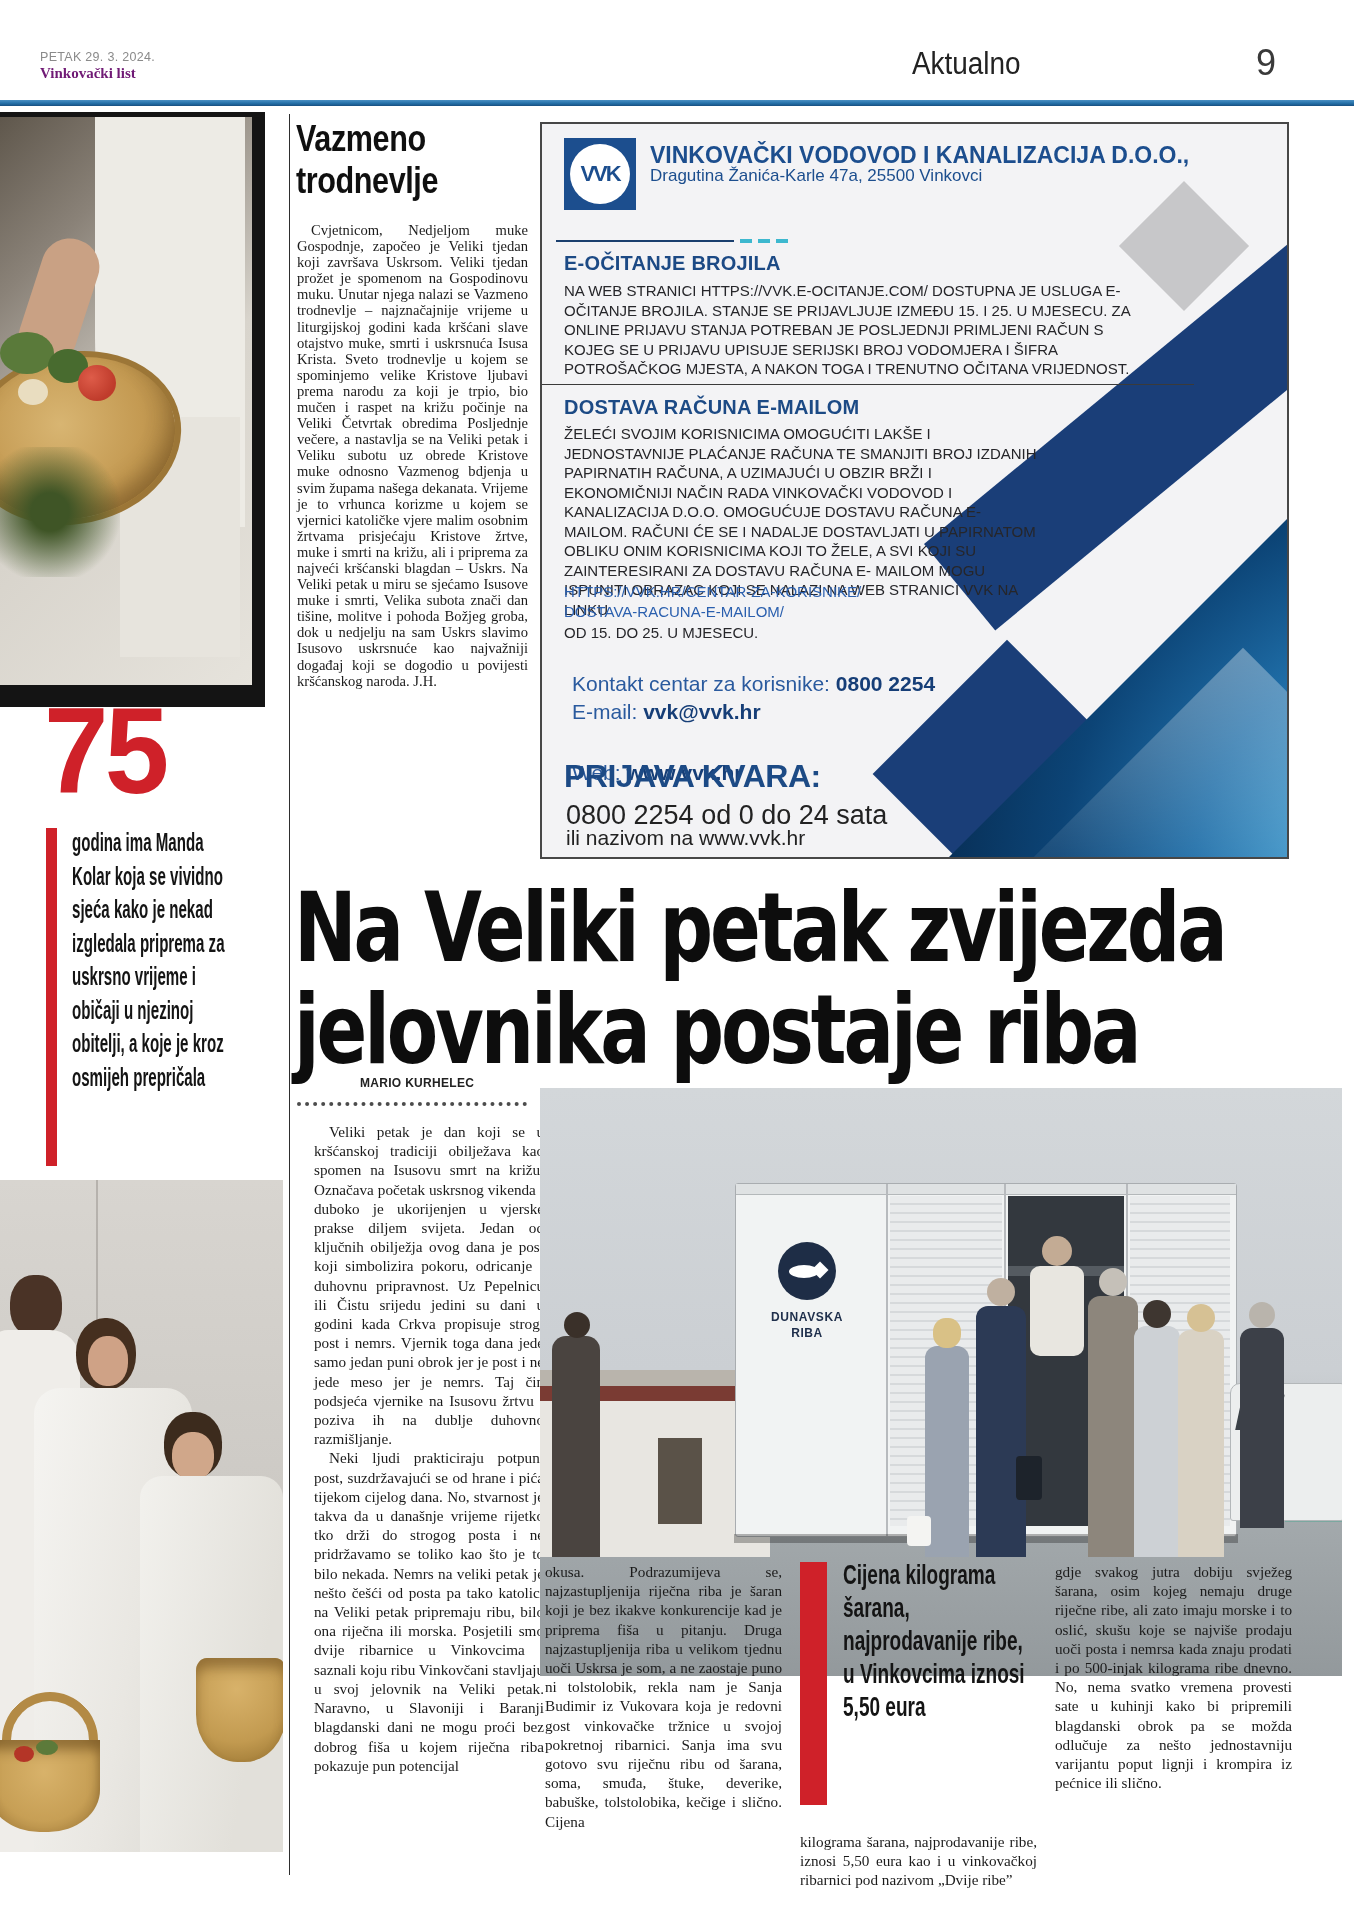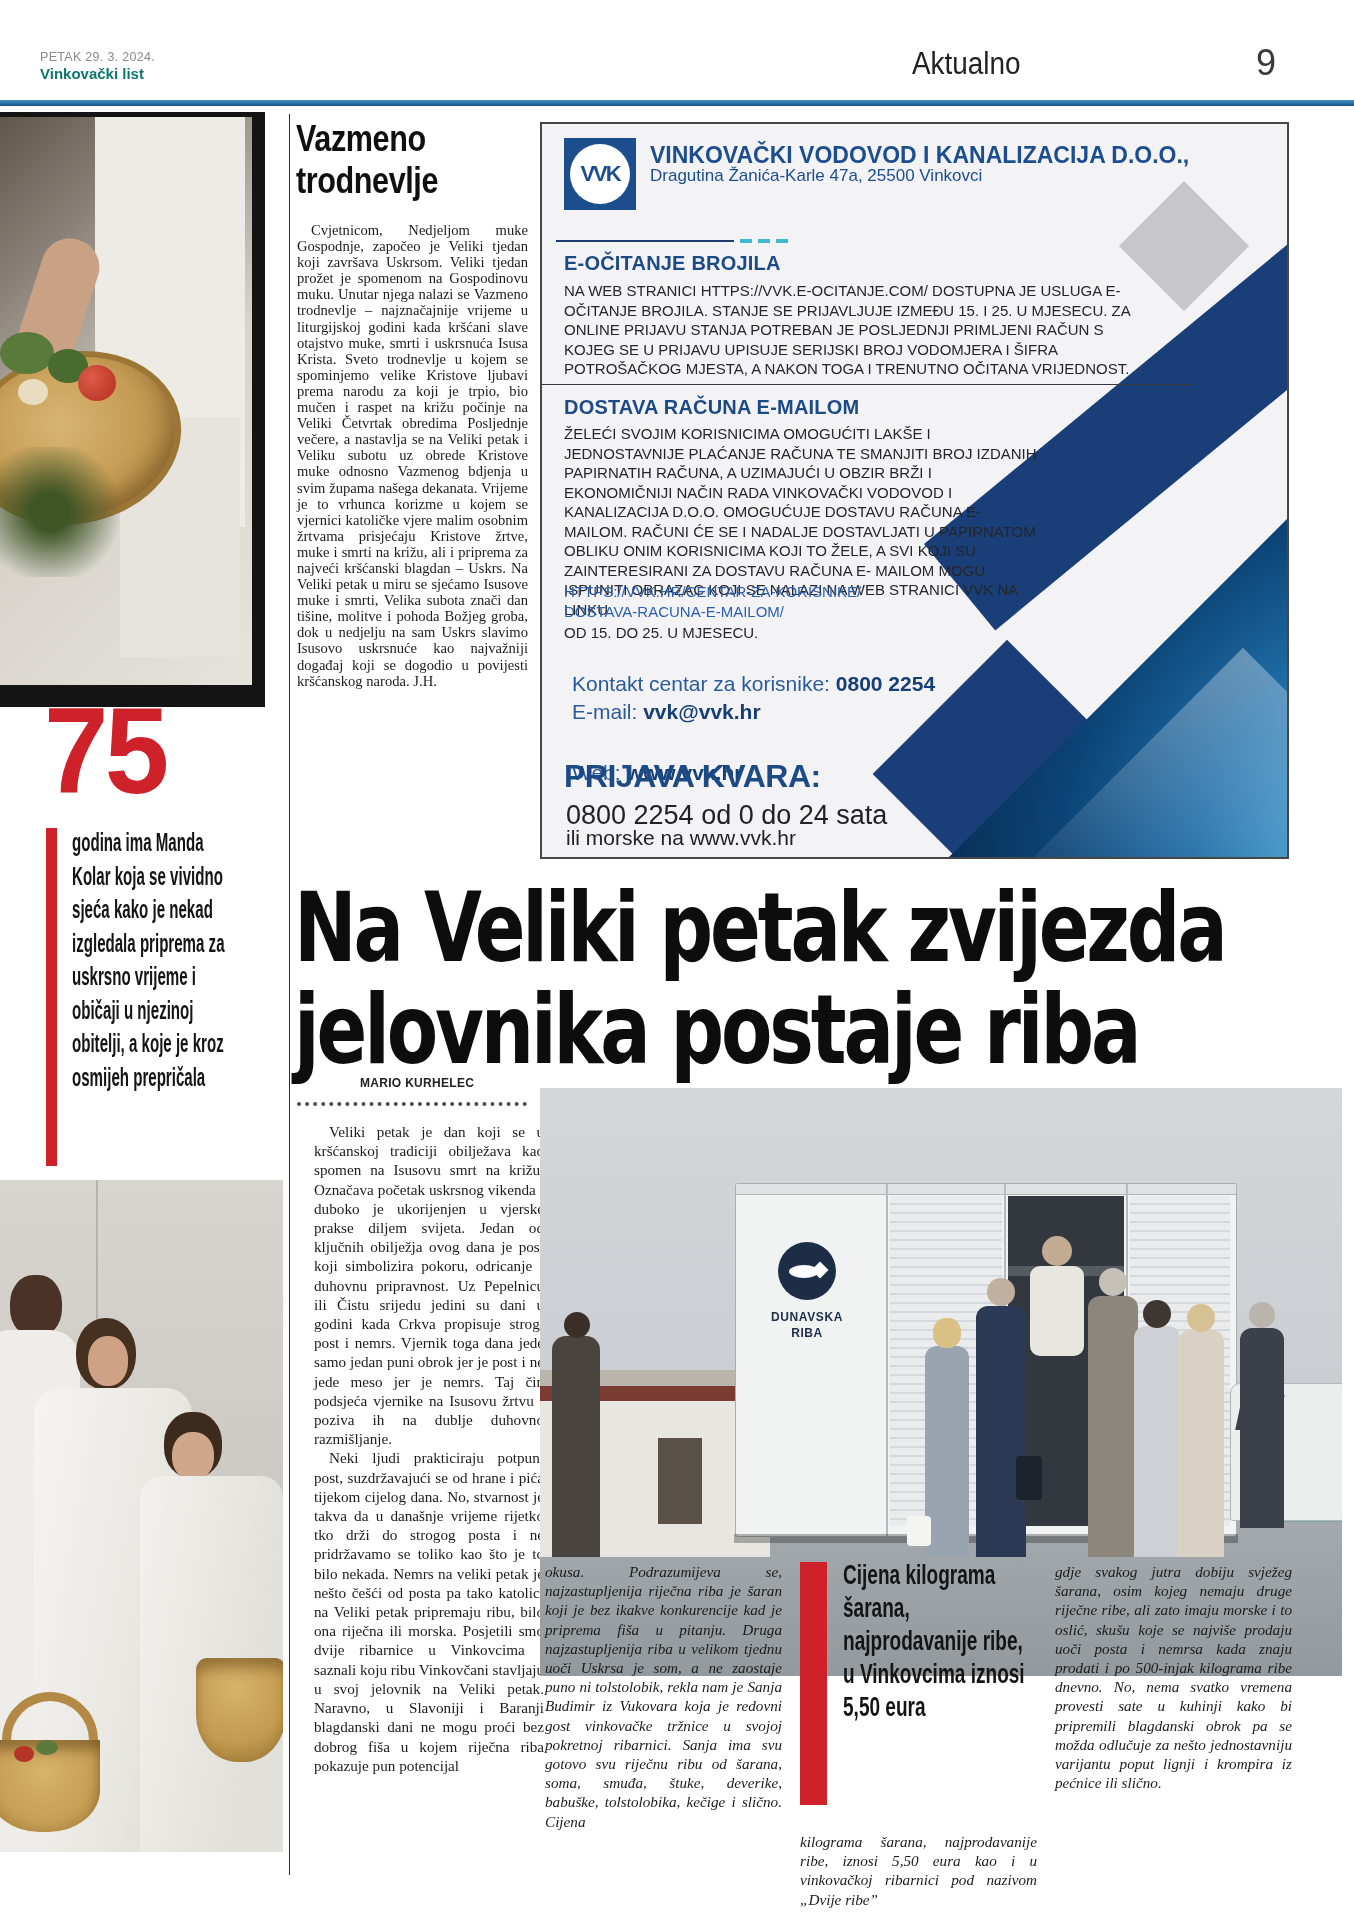--- a/index.html
+++ b/index.html
@@ -3,21 +3,21 @@
 <meta charset="utf-8">
 <style>
   html,body{margin:0;padding:0;background:#888;}
   .page{position:relative;width:1354px;height:1920px;background:#fff;overflow:hidden;
         font-family:"Liberation Sans",sans-serif;margin:0 auto;}
   .abs{position:absolute;}
   .serif{font-family:"Liberation Serif",serif;text-align:justify;color:#1b1b1b;}
   .cond{transform-origin:left top;}
   
   .masthead-date{font-size:12.5px;color:#8a8a8a;letter-spacing:.3px;}
-  .masthead-title{font-size:15px;font-weight:bold;color:#0f766e;}
+  .masthead-title{font-size:15px;font-weight:bold;color:#701a75;font-family:Liberation Serif, serif;}
   .section-label{font-size:31px;color:#222;transform:scaleX(.9);}
   .page-number{font-size:36px;color:#3a3a3a;}
   .header-rule{left:0;top:100px;width:1354px;height:6px;
                background:linear-gradient(180deg,#4a90c4,var(--header-rule) 55%,#184f80);}
   .vrule{left:289px;top:114px;width:1px;height:1761px;background:#2e2e2e;}
   
   .vaz-title{font-size:36px;font-weight:800;color:#101010;letter-spacing:-.5px;transform:scaleX(.85);}
   .vaz-body{width:231px;font-size:14.6px;line-height:16.1px;text-indent:14px;}
   
   .stat-number{font-size:122px;font-weight:800;color:var(--accent-red);line-height:1;letter-spacing:-4px;transform:scaleX(.95);}
@@ -31,21 +31,21 @@
   .ad-link{font-size:15px;line-height:20px;color:var(--link-blue);}
   .ad-contact{font-size:21px;color:#2a5a9e;}
   .ad-contact b{color:#163e77;}
   .diamond{transform:rotate(45deg);}
   .water{background:radial-gradient(circle at 62% 38%,#9fd9f0 0%,#4aa3d4 22%,#1f6ea8 48%,#0c4476 74%,#072c52 100%);}
   
   .headline{font-family:"DejaVu Sans",sans-serif;font-size:96px;font-weight:800;color:#0d0d0d;
             letter-spacing:-4px;white-space:nowrap;transform:scaleX(.78);}
   .byline{font-size:12px;font-weight:bold;color:#222;letter-spacing:.3px;}
   .dotted-rule{width:230px;border-top:4px dotted #4c4c4c;}
-  .colx{width:237px;font-size:15.2px;line-height:19.2px;font-style:italic;}
+  .colx{width:237px;font-size:15.2px;line-height:19.2px;}
   .col1{width:230px;font-size:15.2px;line-height:19.2px;}
   .col1 p{margin:0;text-indent:15px;}
   
   .pq-bar{width:27px;height:243px;background:var(--accent-red);}
   .pull-quote{width:285px;font-size:28px;line-height:33px;font-weight:800;color:#141414;transform:scaleX(.68);}
   
   .ph{overflow:hidden;}
   .truck-sign{font-size:12px;font-weight:bold;color:#20304c;letter-spacing:.6px;text-align:center;}
 </style>
 </head>
@@ -133,21 +133,21 @@
       <span>E-mail:</span>
       <b>vvk@vvk.hr</b>
     </div>
     <div class="abs ad-contact" style="left:30px;top:601px;margin-top:36px;">
       <span>Web:</span>
       <b>www.vvk.hr</b>
     </div>
 
     <div class="abs" style="left:22px;top:634px;font-size:32px;font-weight:800;color:var(--heading-blue);letter-spacing:-.5px;">PRIJAVA KVARA:</div>
     <div class="abs" style="left:24px;top:676px;font-size:27px;color:#222;">0800 2254 od 0 do 24 sata</div>
-    <div class="abs" style="left:24px;top:702px;font-size:21px;color:#222;">ili morske na www.vvk.hr</div>
+    <div class="abs" style="left:24px;top:702px;font-size:21px;color:#222;">ili nazivom na www.vvk.hr</div>
   </div>
 
   <div class="abs vaz-title cond" style="left:296px;top:118px;">Vazmeno</div>
   <div class="abs vaz-title cond" style="left:296px;top:160px;">trodnevlje</div>
   <div class="abs serif vaz-body" style="left:297px;top:222px;">Cvjetnicom, Nedjeljom muke Gospodnje, započeo je Veliki tjedan koji završava Uskrsom. Veliki tjedan prožet je spomenom na Gospodinovu muku. Unutar njega nalazi se Vazmeno trodnevlje – najznačajnije vrijeme u liturgijskoj godini kada kršćani slave otajstvo muke, smrti i uskrsnuća Isusa Krista. Sveto trodnevlje u kojem se spominjemo velike Kristove ljubavi prema narodu za koji je trpio, bio mučen i raspet na križu počinje na Veliki Četvrtak obredima Posljednje večere, a nastavlja se na Veliki petak i Veliku subotu uz obrede Kristove muke odnosno Vazmenog bdjenja u svim župama našega dekanata. Vrijeme je to vrhunca korizme u kojem se vjernici katoličke vjere malim osobnim žrtvama prisjećaju Kristove žrtve, muke i smrti na križu, ali i priprema za najveći kršćanski blagdan – Uskrs. Na Veliki petak u miru se sjećamo Isusove muke i smrti, Velika subota znači dan tišine, molitve i pohoda Božjeg groba, dok u nedjelju na sam Uskrs slavimo Isusovo uskrsnuće kao najvažniji događaj koji se dogodio u povijesti kršćanskog naroda. J.H.</div>
 
   <div class="abs headline cond" style="left:294px;top:872px;">Na Veliki petak zvijezda</div>
   <div class="abs headline cond" style="left:294px;top:974px;">jelovnika postaje riba</div>
   <div class="abs byline" style="left:360px;top:1076px;">MARIO KURHELEC</div>
   <div class="abs dotted-rule" style="left:297px;top:1102px;"></div>

